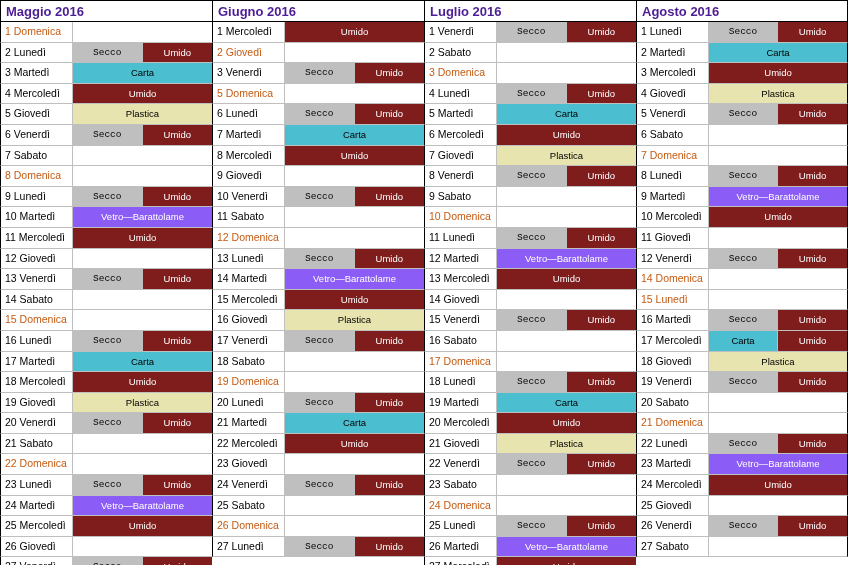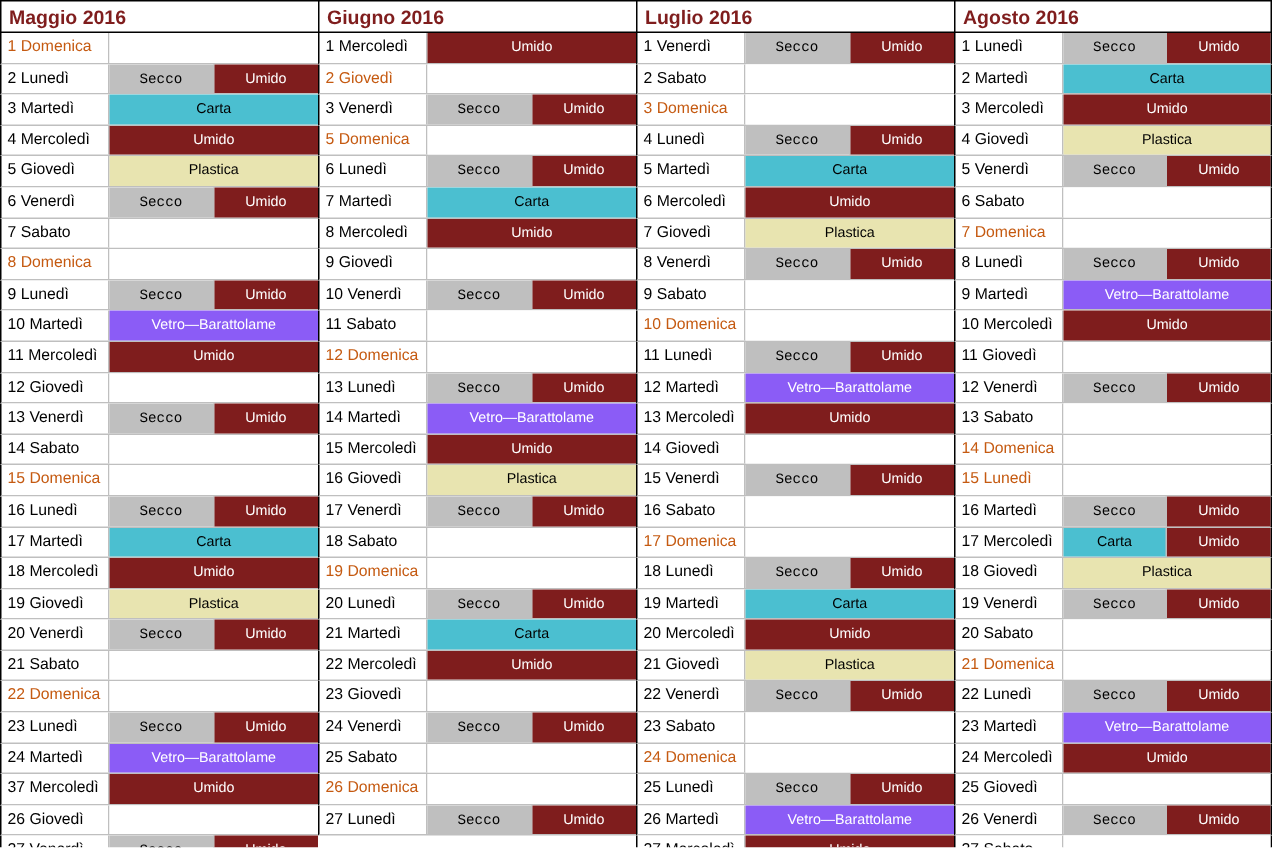--- a/index.html
+++ b/index.html
@@ -2,21 +2,21 @@
 <html><head>
 <meta charset="utf-8">
 <style>
   html,body{margin:0;padding:0;background:#fff;}
   body{font-family:"Liberation Sans", sans-serif;}
   #sheet{width:848px;height:565px;position:relative;overflow:hidden;background:#fff;}
   .grid{display:flex;width:848px;}
   .month{width:212px;box-sizing:border-box;}
   .month + .month{margin-left:0;}
   .mtitle{
-    height:22px;line-height:22px;font-size:13px;font-weight:bold;color:#7f1d1d;
+    height:22px;line-height:22px;font-size:13px;font-weight:bold;color:#4c1d95;
     padding-left:5px;box-sizing:border-box;
     border:1px solid #000;border-right:none;background:#fff;
   }
   .month:last-child .mtitle{border-right:1px solid #000;}
   .row{
     display:flex;height:20.6px;box-sizing:border-box;
     border-left:1px solid #000;border-bottom:1px solid #bfbfbf;
     background:#fff;
   }
   .month:last-child .row{border-right:1px solid #000;}
@@ -194,21 +194,21 @@
             <div class="cell umido split">Umido</div>
           </div>
         </div>
         <div class="row">
           <div class="day">24 Martedì</div>
           <div class="cells">
             <div class="cell vetro full">Vetro—Barattolame</div>
           </div>
         </div>
         <div class="row">
-          <div class="day">37 Mercoledì</div>
+          <div class="day">25 Mercoledì</div>
           <div class="cells">
             <div class="cell umido full">Umido</div>
           </div>
         </div>
         <div class="row">
           <div class="day">26 Giovedì</div>
           <div class="cells">
             <div class="cell empty full"></div>
           </div>
         </div>
@@ -629,26 +629,20 @@
           <div class="day">11 Giovedì</div>
           <div class="cells">
             <div class="cell empty full"></div>
           </div>
         </div>
         <div class="row">
           <div class="day">12 Venerdì</div>
           <div class="cells">
             <div class="cell secco split sep">Secco</div>
             <div class="cell umido split">Umido</div>
-          </div>
-        </div>
-        <div class="row">
-          <div class="day">13 Sabato</div>
-          <div class="cells">
-            <div class="cell empty full"></div>
           </div>
         </div>
         <div class="row">
           <div class="day sun">14  Domenica</div>
           <div class="cells">
             <div class="cell empty full"></div>
           </div>
         </div>
         <div class="row">
           <div class="day sun">15 Lunedì</div>

